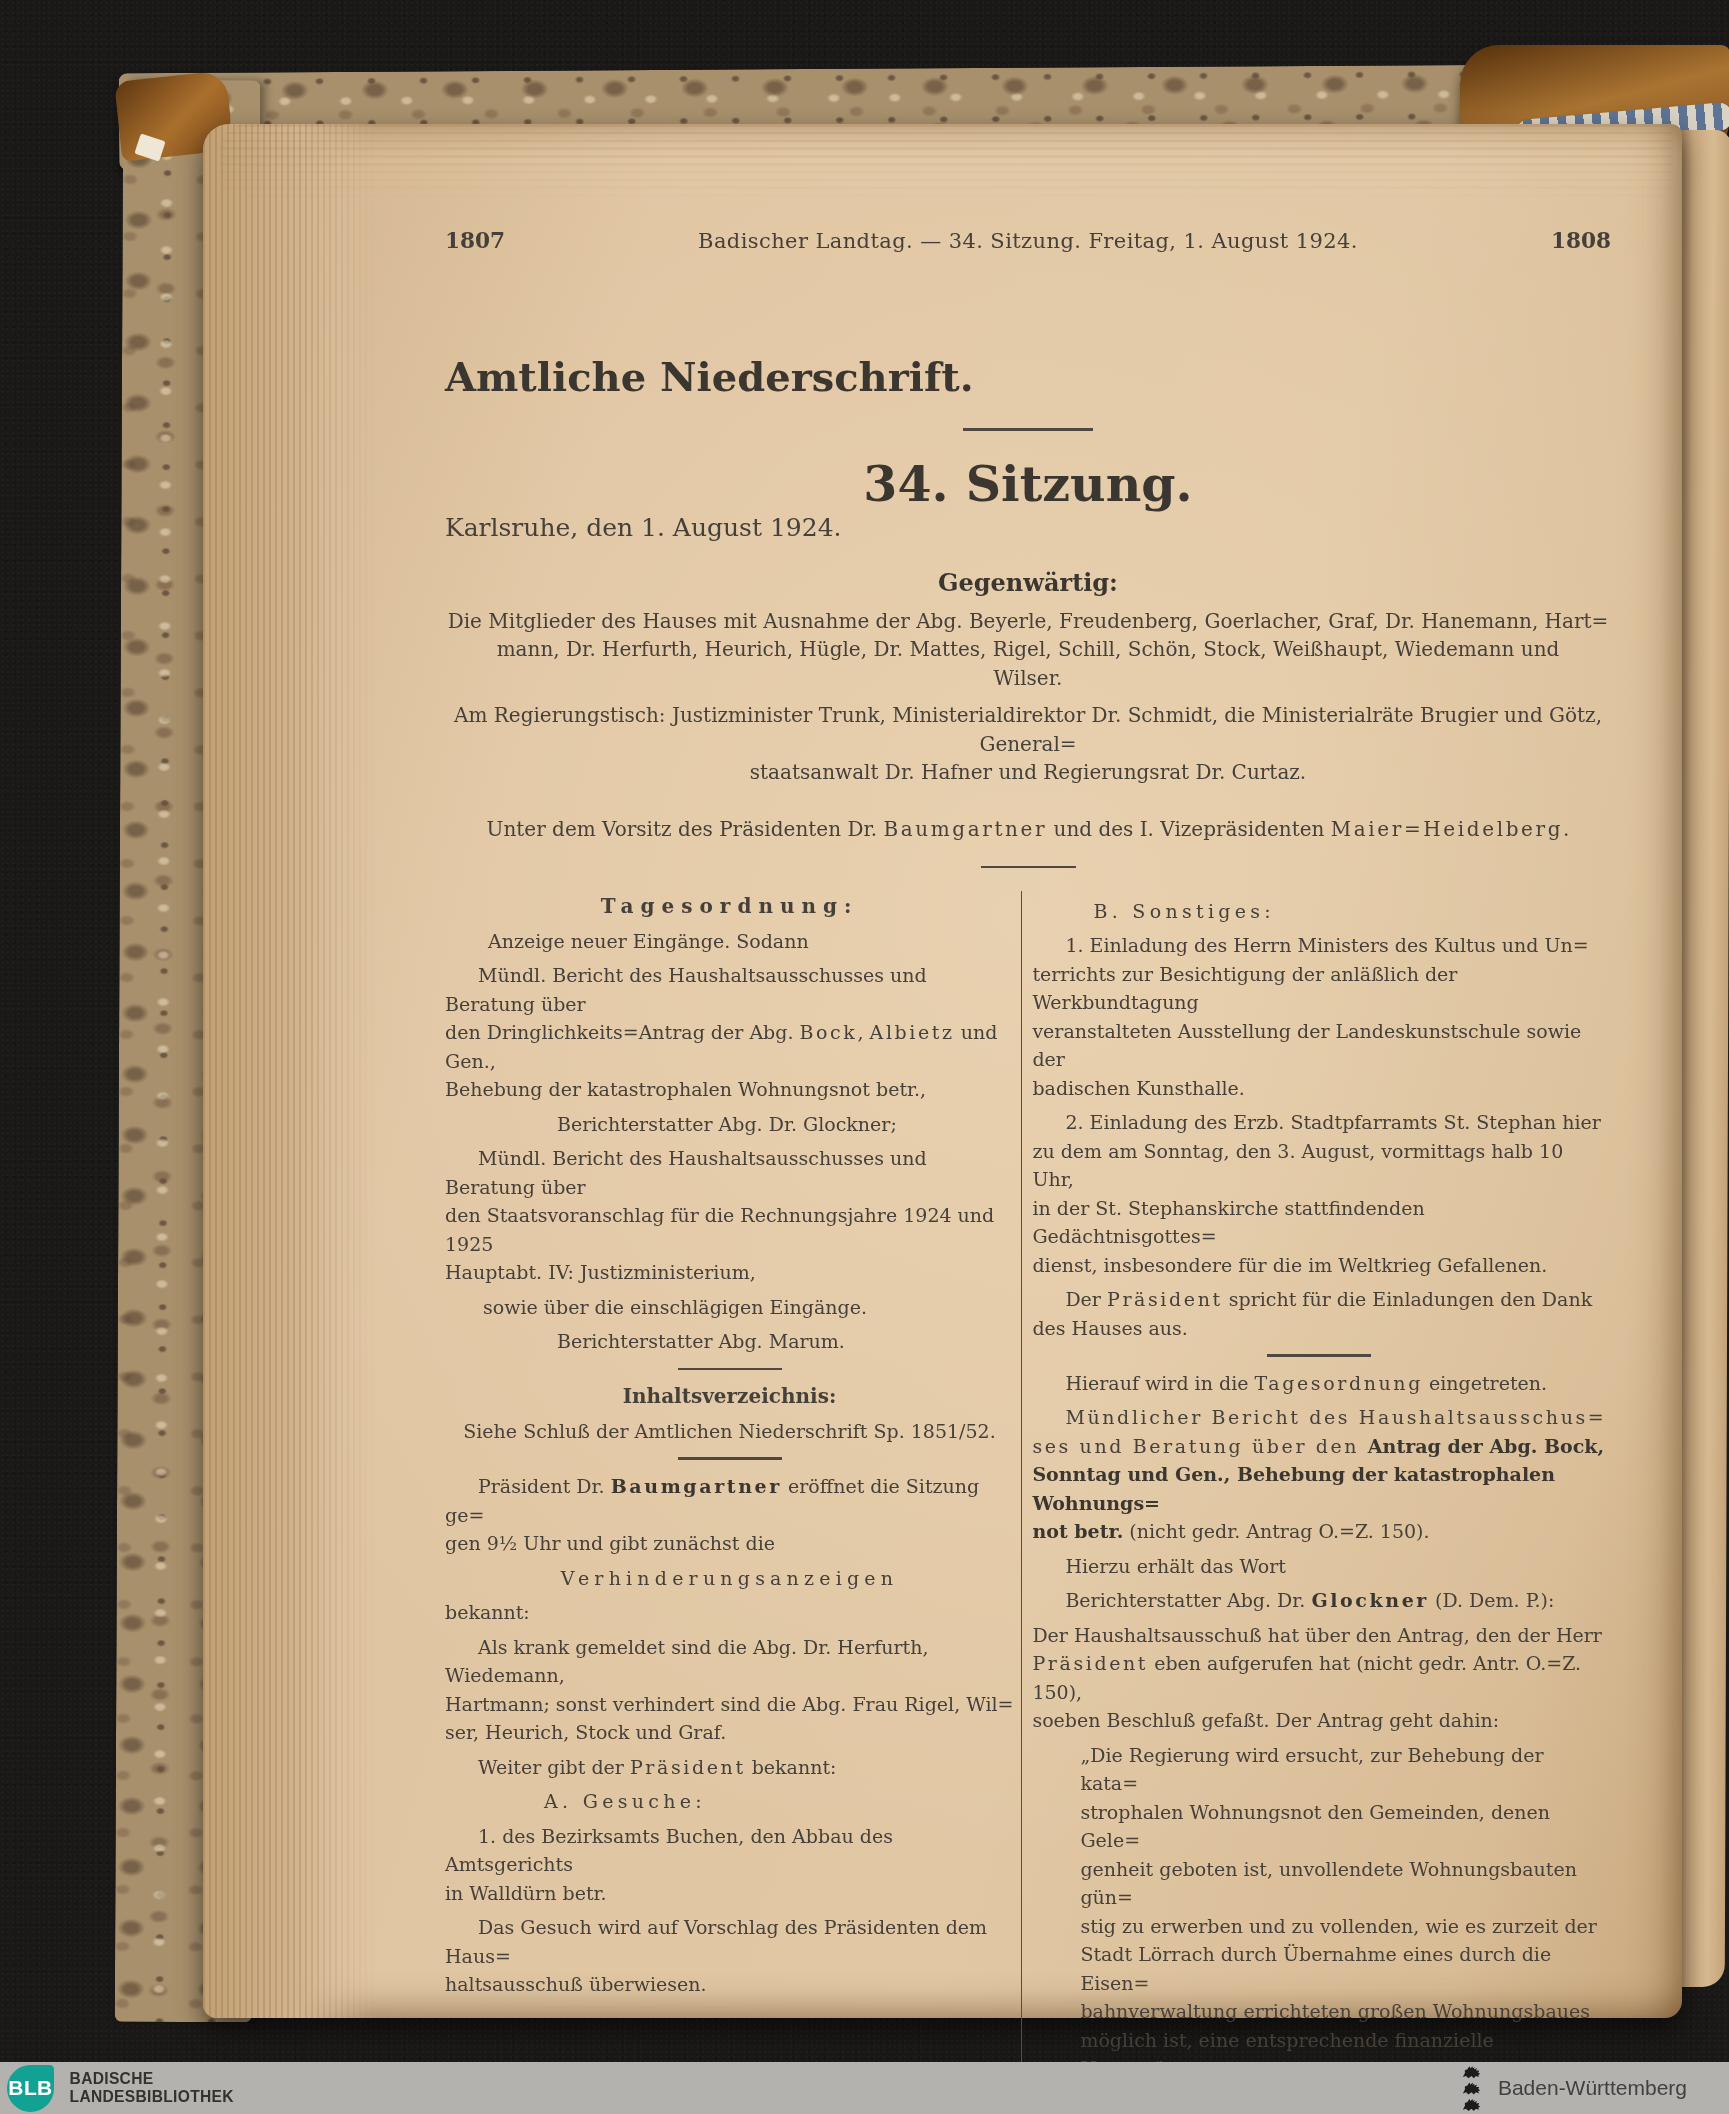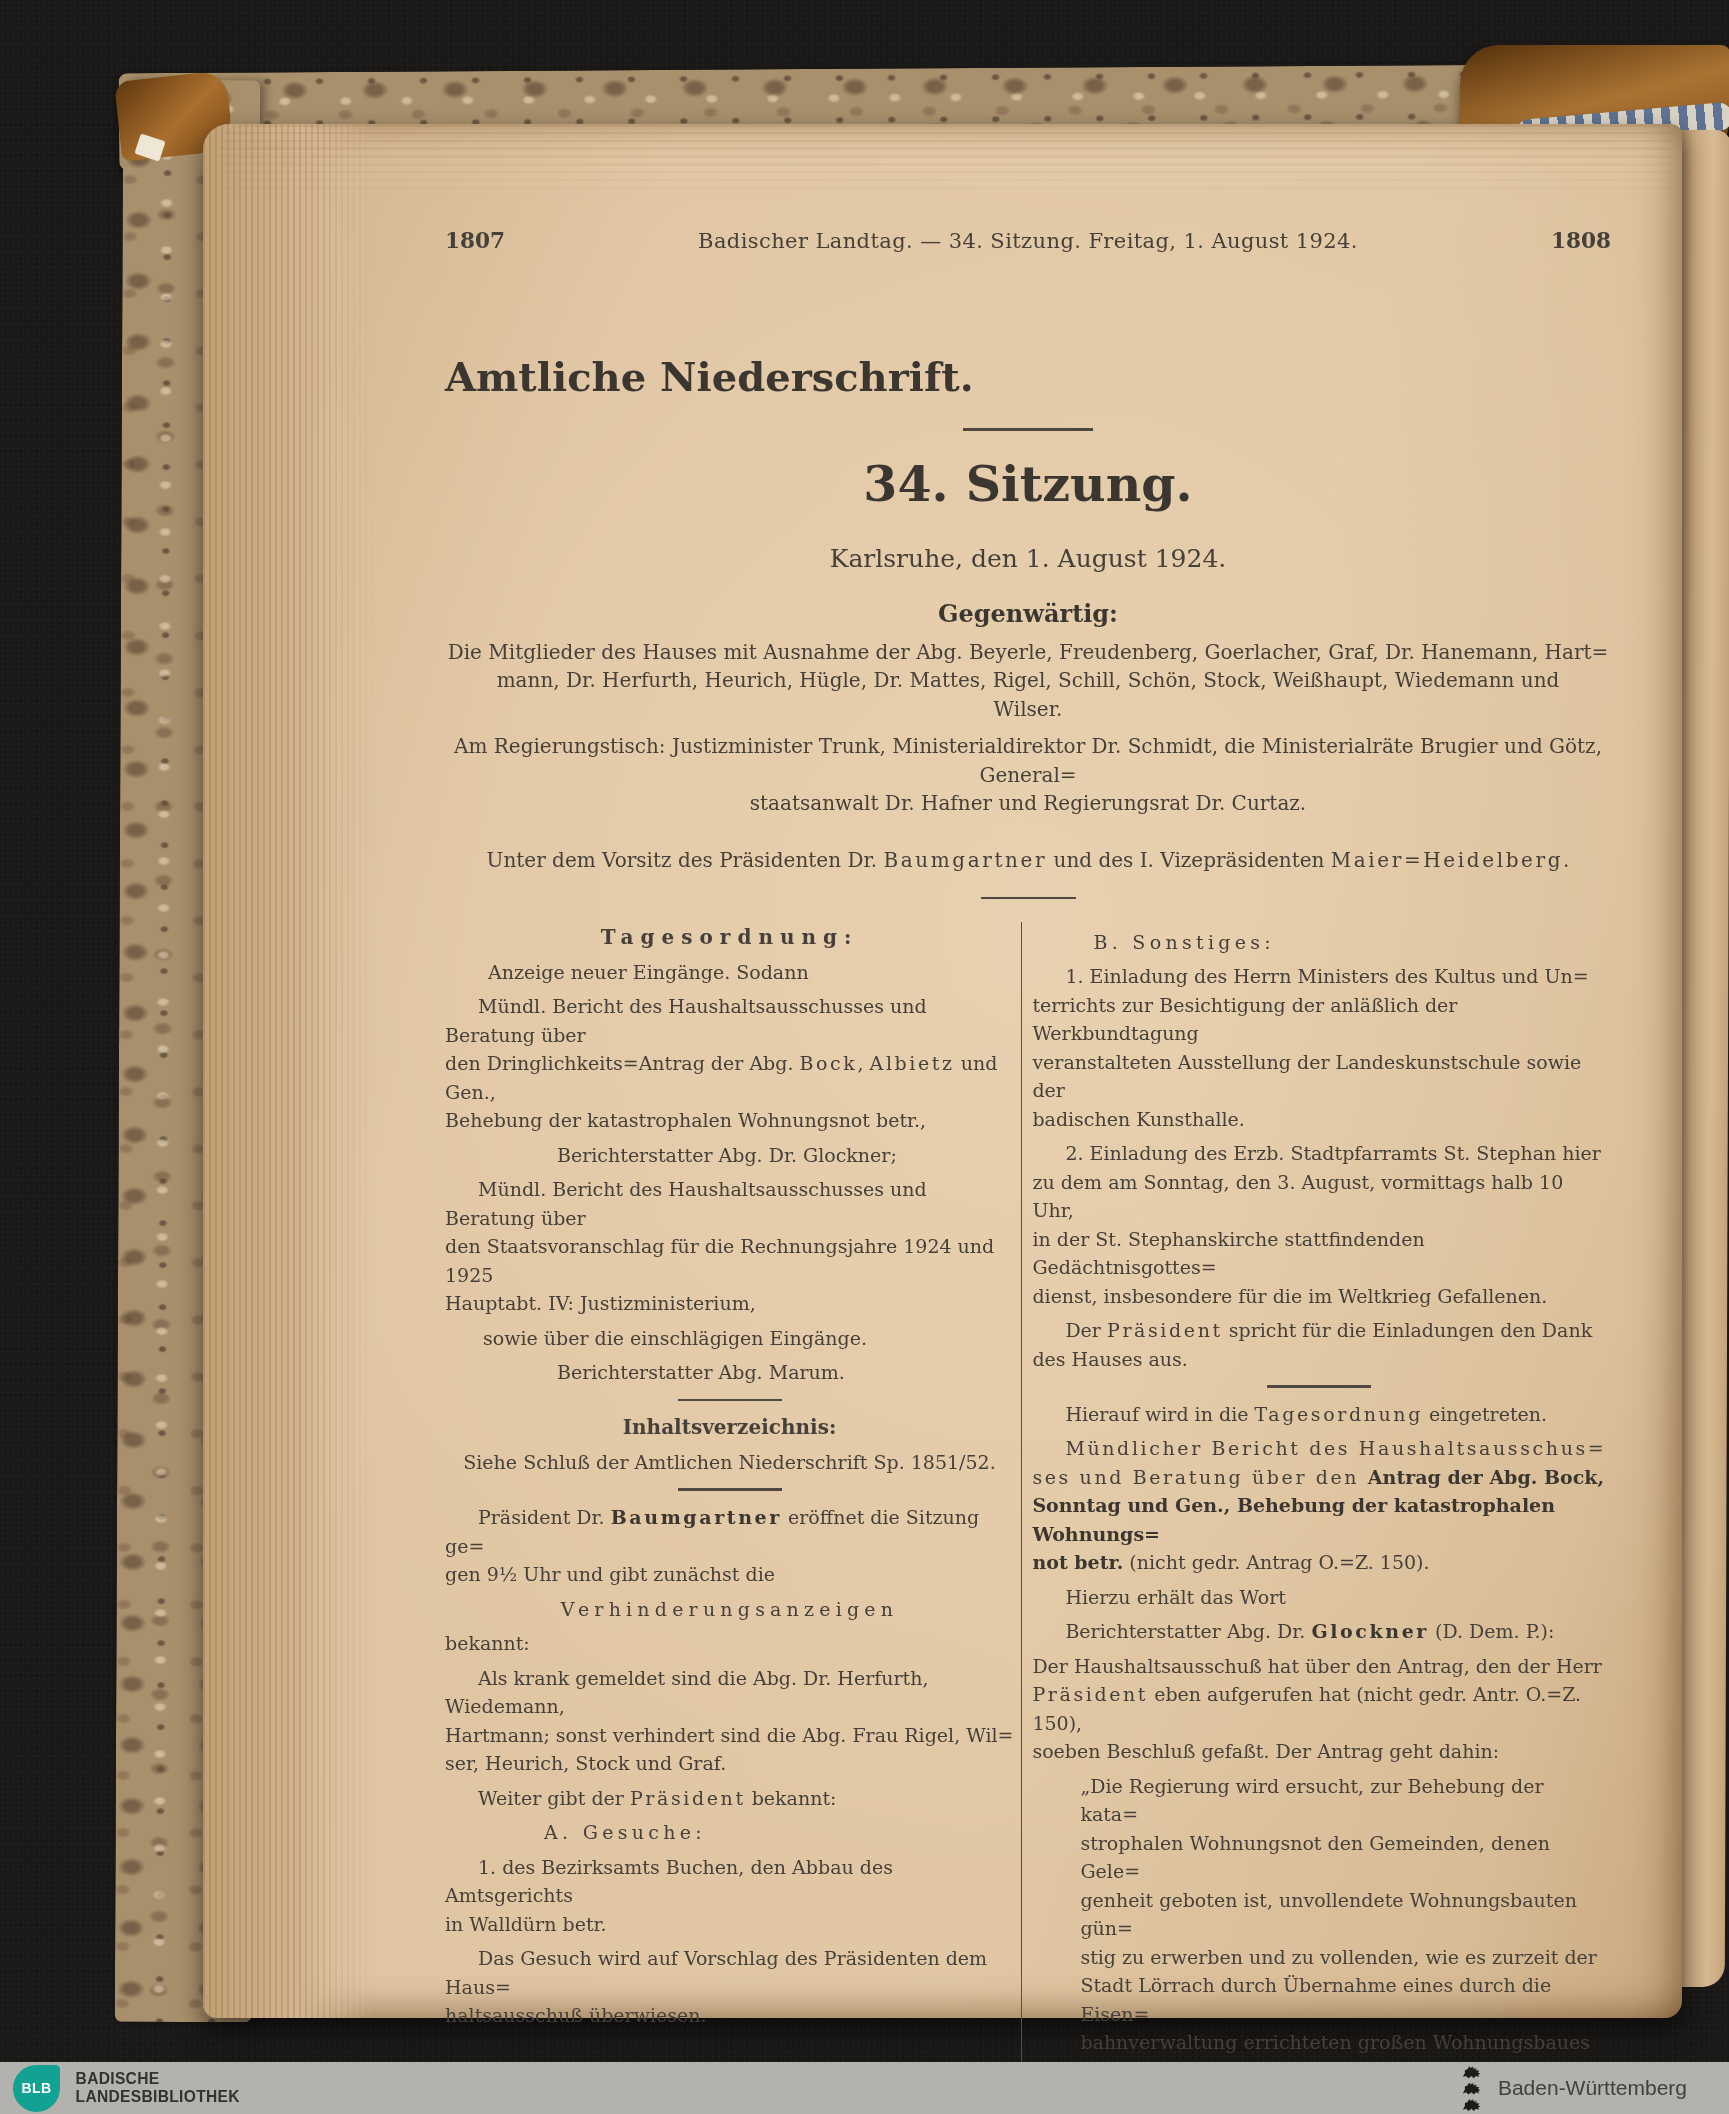--- a/index.html
+++ b/index.html
@@ -76,21 +76,21 @@
   .page-content{
     position:absolute;left:242px;top:104px;width:1166px;
     color:#46403a;
   }
   .hdr-row{display:flex;justify-content:space-between;align-items:baseline;font-size:21.6px;font-weight:bold;}
   .hdr-center{font-weight:normal;font-size:21px;letter-spacing:0.4px;}
   .doc-title{margin-top:104px;text-align:left;font-size:40px;line-height:1;font-weight:bold;color:#3b3630;}
   .rule{height:2.6px;background:#4e4840;width:130px;margin:31px auto 0;}
   .rule.small{width:104px;margin:12px auto;}
   .session-h{margin-top:24px;text-align:center;font-size:49px;font-weight:bold;color:#3b3630;}
-  .dateline{margin-top:31px;text-align:center;font-size:25px;}
+  .dateline{font-size:25px;}
   .present-h{margin-top:26px;text-align:center;font-size:24px;font-weight:bold;color:#3b3630;}
   .cblock{margin-top:10.4px;text-align:center;font-size:20px;line-height:28.5px;white-space:pre-line;}
   .gov{margin-top:8.6px;}
   .chair{margin-top:28px;}
   .rule2{margin:22.5px auto 0;width:95px;}
   .cols{display:flex;margin-top:22.5px;align-items:stretch;}
   .col{font-size:19px;line-height:28.5px;}
   .col p{margin:6px 0 0;white-space:pre-line;}
   .col-left{width:569px;padding-right:7px;border-right:1.7px solid #574f44;}
   .col-right{width:574px;padding-left:10.4px;}
@@ -107,24 +107,24 @@
   .quote{padding-left:48px;padding-right:5.2px;}
   .sp{letter-spacing:2.6px;}
   .b{font-weight:bold;color:#3b3630;}
   
   .footer-bar{
     position:absolute;left:0;top:2062px;width:1729px;height:52px;background:#b3b2ae;
     display:flex;align-items:center;z-index:10;
     font-family:"Liberation Sans", sans-serif;
   }
   .blb-logo{
-    width:47px;height:47px;margin-left:13px;flex:0 0 auto;
+    width:47px;height:47px;margin-left:7px;flex:0 0 auto;
     background:#12a294;border-radius:24px 4.3px 24px 24px;
     display:flex;align-items:center;justify-content:center;
-    color:#fff;font-size:14px;font-weight:bold;letter-spacing:0.4px;
+    color:#fff;font-size:21px;font-weight:bold;letter-spacing:0.4px;
   }
   .lib-name{margin-left:15.6px;font-size:15.6px;font-weight:bold;line-height:18px;letter-spacing:0.3px;color:#323230;}
   .footer-right{margin-left:auto;margin-right:42px;display:flex;align-items:center;gap:12px;}
   .arms{width:31px;height:48px;flex:0 0 auto;}
   .state-name{font-size:21px;color:#404040;}
 </style>
 </head>
 <body>
 
 <div class="cloth"></div>

